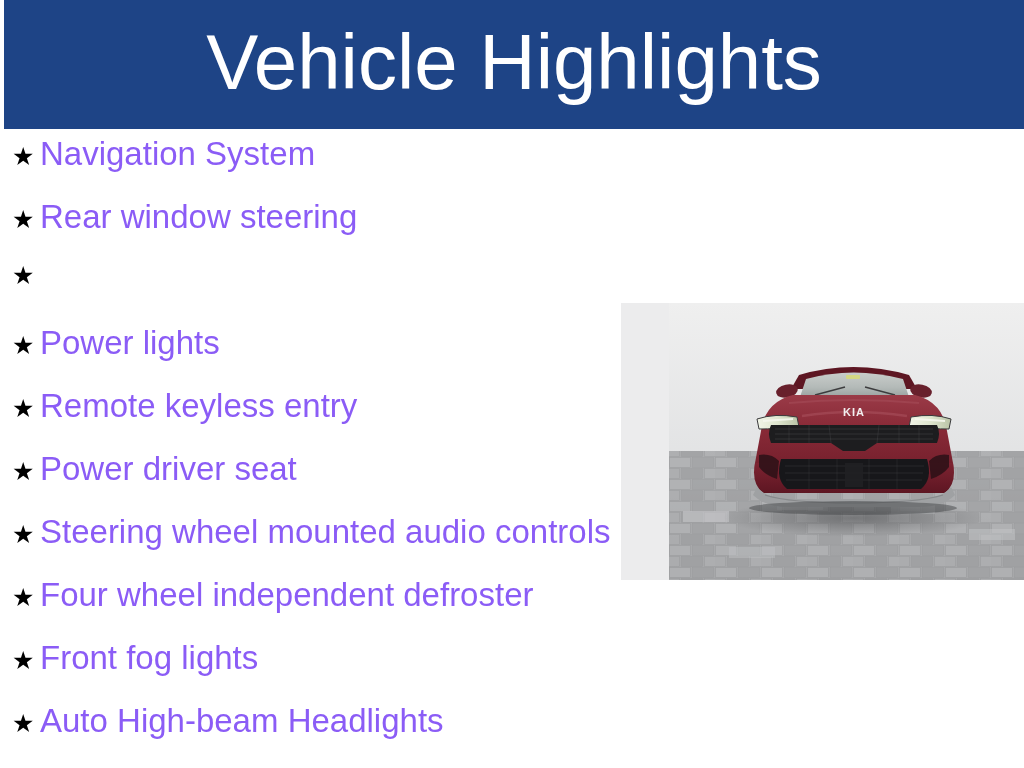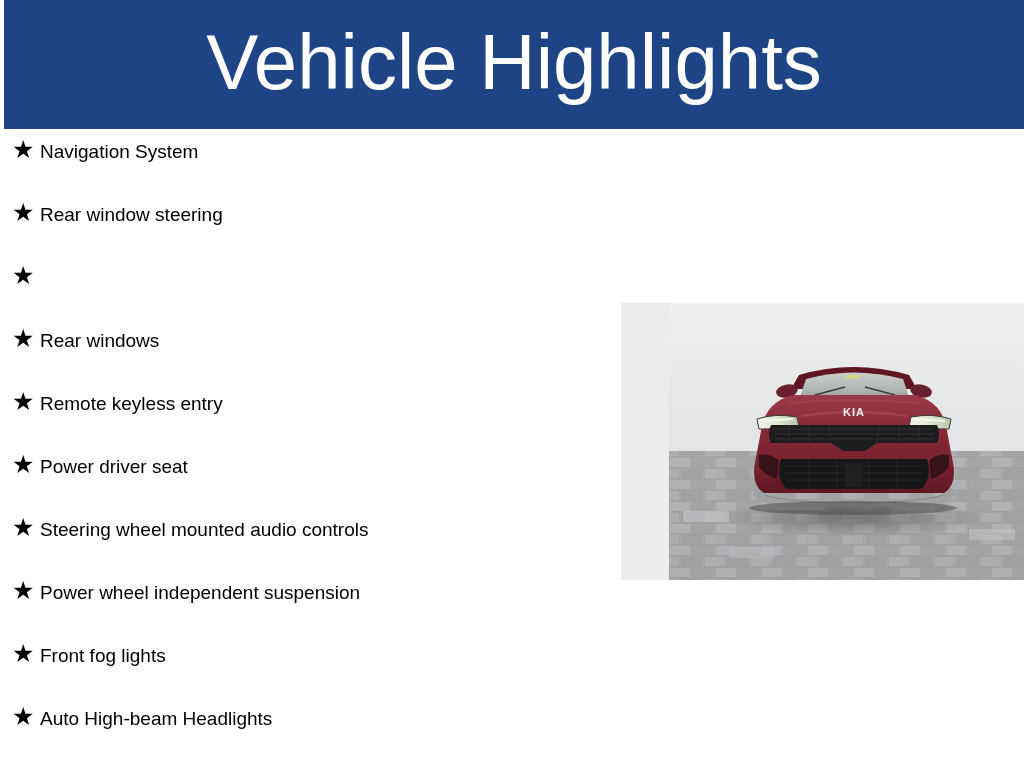--- a/index.html
+++ b/index.html
@@ -74,23 +74,23 @@
     min-width: 28px;
     text-align: left;
     padding-left: 12px;
     box-sizing: content-box;
     color: #000000;
     font-size: 25px;
     line-height: 1;
     font-family: "DejaVu Sans", sans-serif;
   }
   .feature-label {
-    color: #000000;
+    color: #8b5cf6;
     font-family: "Liberation Sans", sans-serif;
-    font-size: 19px;
+    font-size: 33px;
     line-height: 1;
     font-weight: normal;
   }
 
   
   #vehicle-photo {
     position: absolute;
     left: 621px;
     top: 303px;
     width: 369px;
@@ -121,37 +121,37 @@
     </li>
     <li class="feature-item">
       <span class="feature-bullet">★</span>
       <span class="feature-label">Rear window steering</span>
     </li>
     <li class="feature-item">
       <span class="feature-bullet">★</span>
     </li>
     <li class="feature-item">
       <span class="feature-bullet">★</span>
-      <span class="feature-label">Rear windows</span>
+      <span class="feature-label">Power lights</span>
     </li>
     <li class="feature-item">
       <span class="feature-bullet">★</span>
       <span class="feature-label">Remote keyless entry</span>
     </li>
     <li class="feature-item">
       <span class="feature-bullet">★</span>
       <span class="feature-label">Power driver seat</span>
     </li>
     <li class="feature-item">
       <span class="feature-bullet">★</span>
       <span class="feature-label">Steering wheel mounted audio controls</span>
     </li>
     <li class="feature-item">
       <span class="feature-bullet">★</span>
-      <span class="feature-label">Power wheel independent suspension</span>
+      <span class="feature-label">Four wheel independent defroster</span>
     </li>
     <li class="feature-item">
       <span class="feature-bullet">★</span>
       <span class="feature-label">Front fog lights</span>
     </li>
     <li class="feature-item">
       <span class="feature-bullet">★</span>
       <span class="feature-label">Auto High-beam Headlights</span>
     </li>
   </ul>

